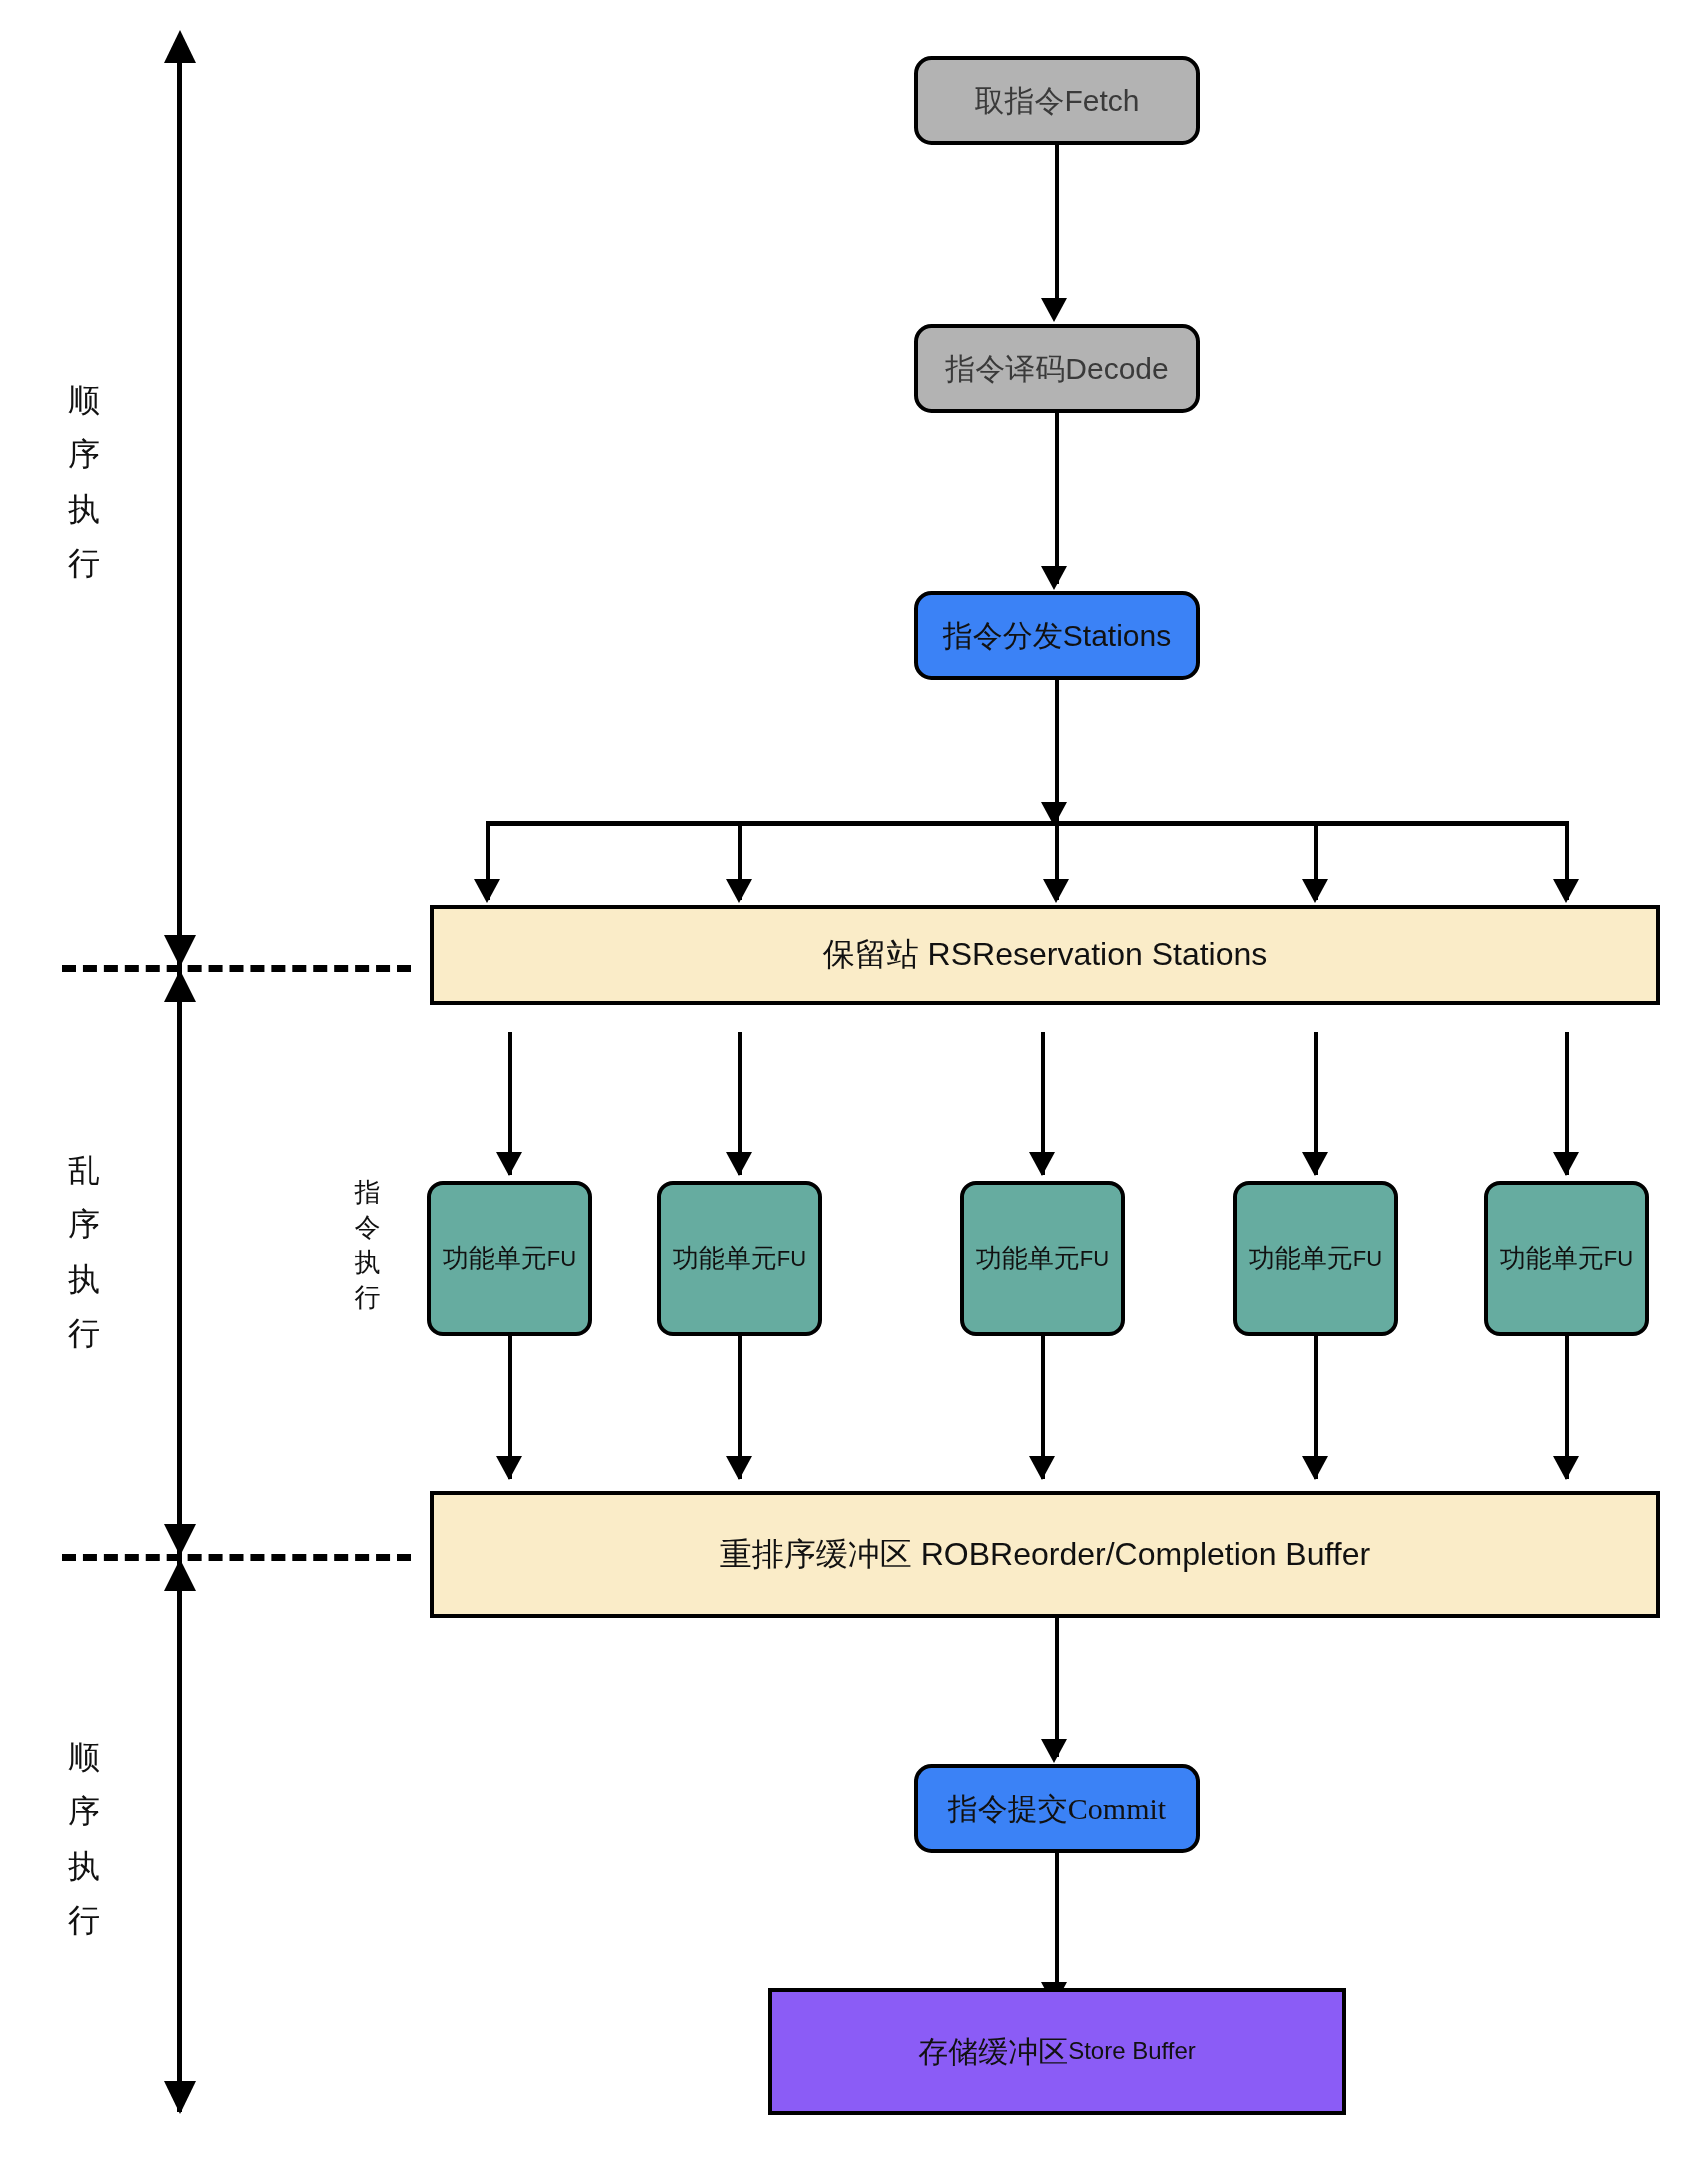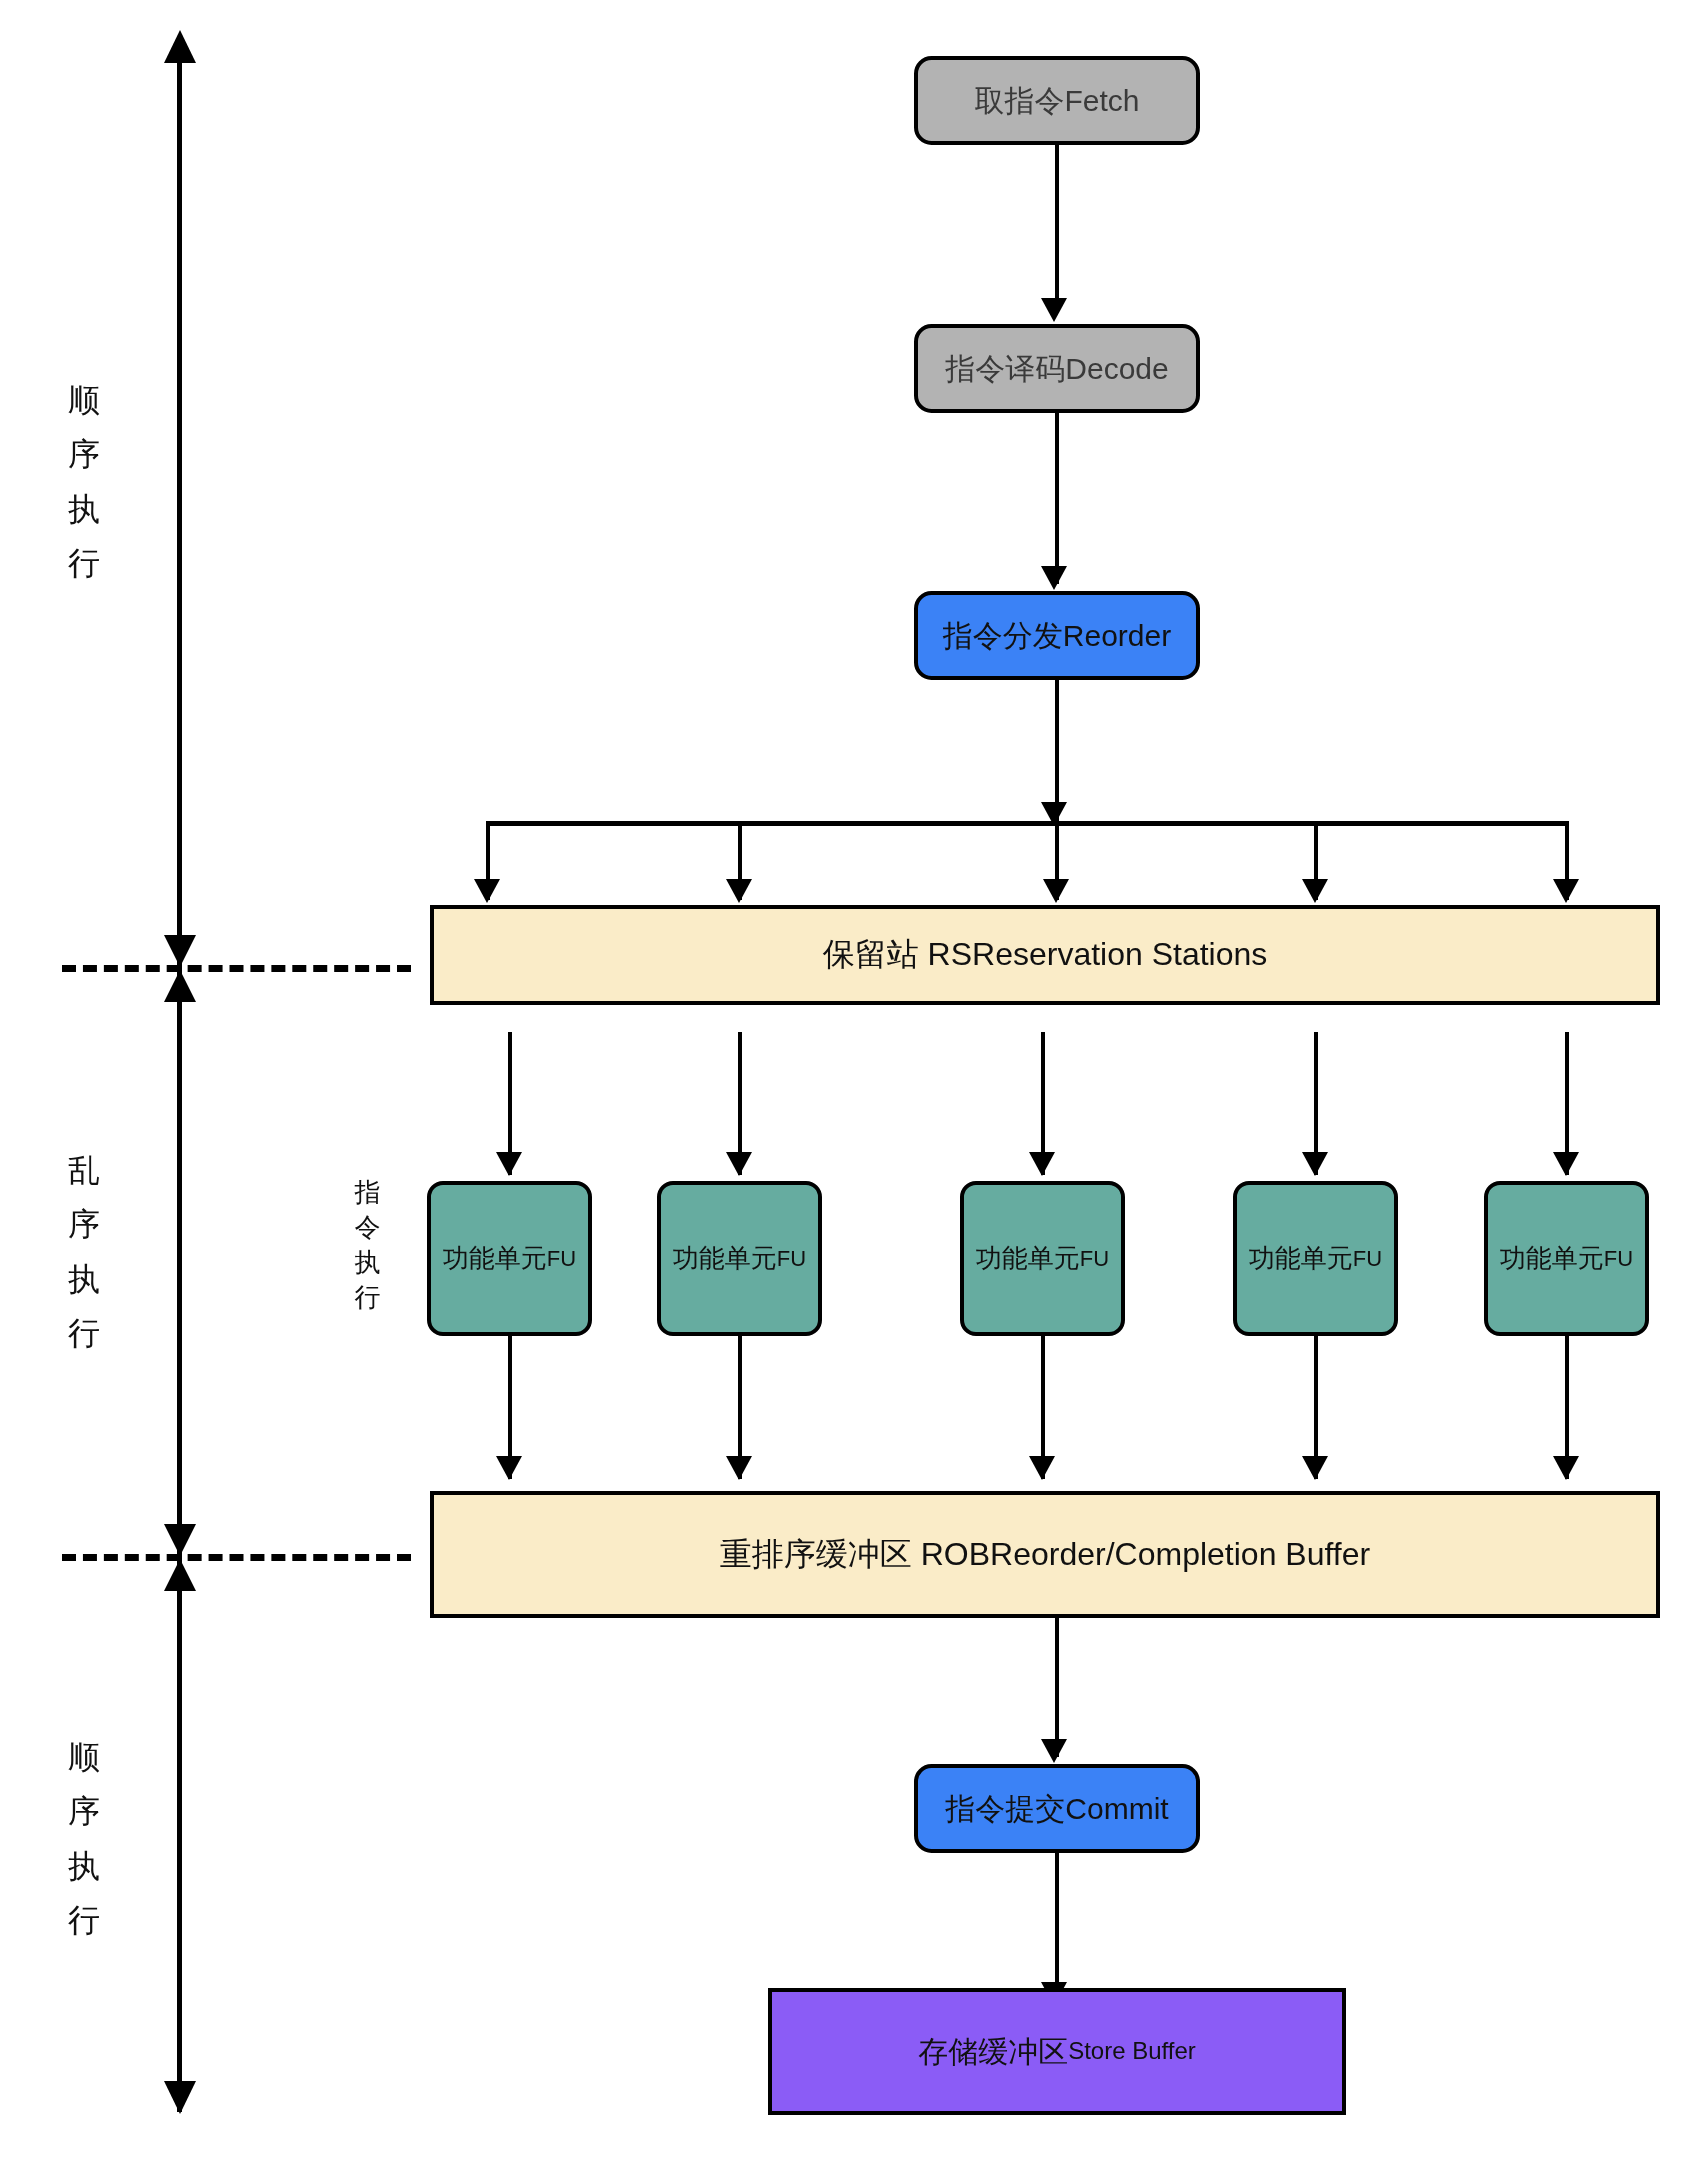--- a/index.html
+++ b/index.html
@@ -121,21 +121,21 @@
   <div class="node stage-gray" style="left:914px;top:324px;width:286px;height:89px;">
     <span class="cn">指令译码</span>
     <span class="en">Decode</span>
   </div>
 
   <div class="vline" style="left:1055px;top:413px;height:171px;"></div>
   <div class="arrowhead" style="left:1041px;top:566px;"></div>
 
   <div class="node stage-teal" style="left:914px;top:591px;width:286px;height:89px;">
     <span class="cn">指令分发</span>
-    <span class="en">Reorder</span>
+    <span class="en">Stations</span>
   </div>
 
   <div class="vline" style="left:1055px;top:680px;height:147px;"></div>
   <div class="arrowhead" style="left:1041px;top:802px;"></div>
 
   <div class="hline" style="left:486px;top:821px;width:1083px;"></div>
 
   <div class="vline" style="left:486px;top:821px;height:79px;"></div>
   <div class="arrowhead" style="left:474px;top:879px;"></div>
 
@@ -212,21 +212,21 @@
   <div class="arrowhead" style="left:1553px;top:1456px;"></div>
 
   <div class="node buffer-bar" style="left:430px;top:1491px;width:1230px;height:127px;">
     <span class="cn">重排序缓冲区 ROB</span>
     <span class="en">Reorder/Completion Buffer</span>
   </div>
 
   <div class="vline" style="left:1055px;top:1618px;height:139px;"></div>
   <div class="arrowhead" style="left:1041px;top:1739px;"></div>
 
-  <div class="node stage-teal" style="left:914px;top:1764px;width:286px;height:89px;">
+  <div class="node stage-teal" style="left:914px;top:1764px;width:286px;height:89px;font-family:Liberation Serif, serif;">
     <span class="cn">指令提交</span>
     <span class="en">Commit</span>
   </div>
 
   <div class="vline" style="left:1055px;top:1852px;height:147px;"></div>
   <div class="arrowhead" style="left:1041px;top:1982px;"></div>
 
   <div class="node store" style="left:768px;top:1988px;width:578px;height:127px;">
     <span class="cn">存储缓冲区</span>
     <span class="en">Store Buffer</span>

